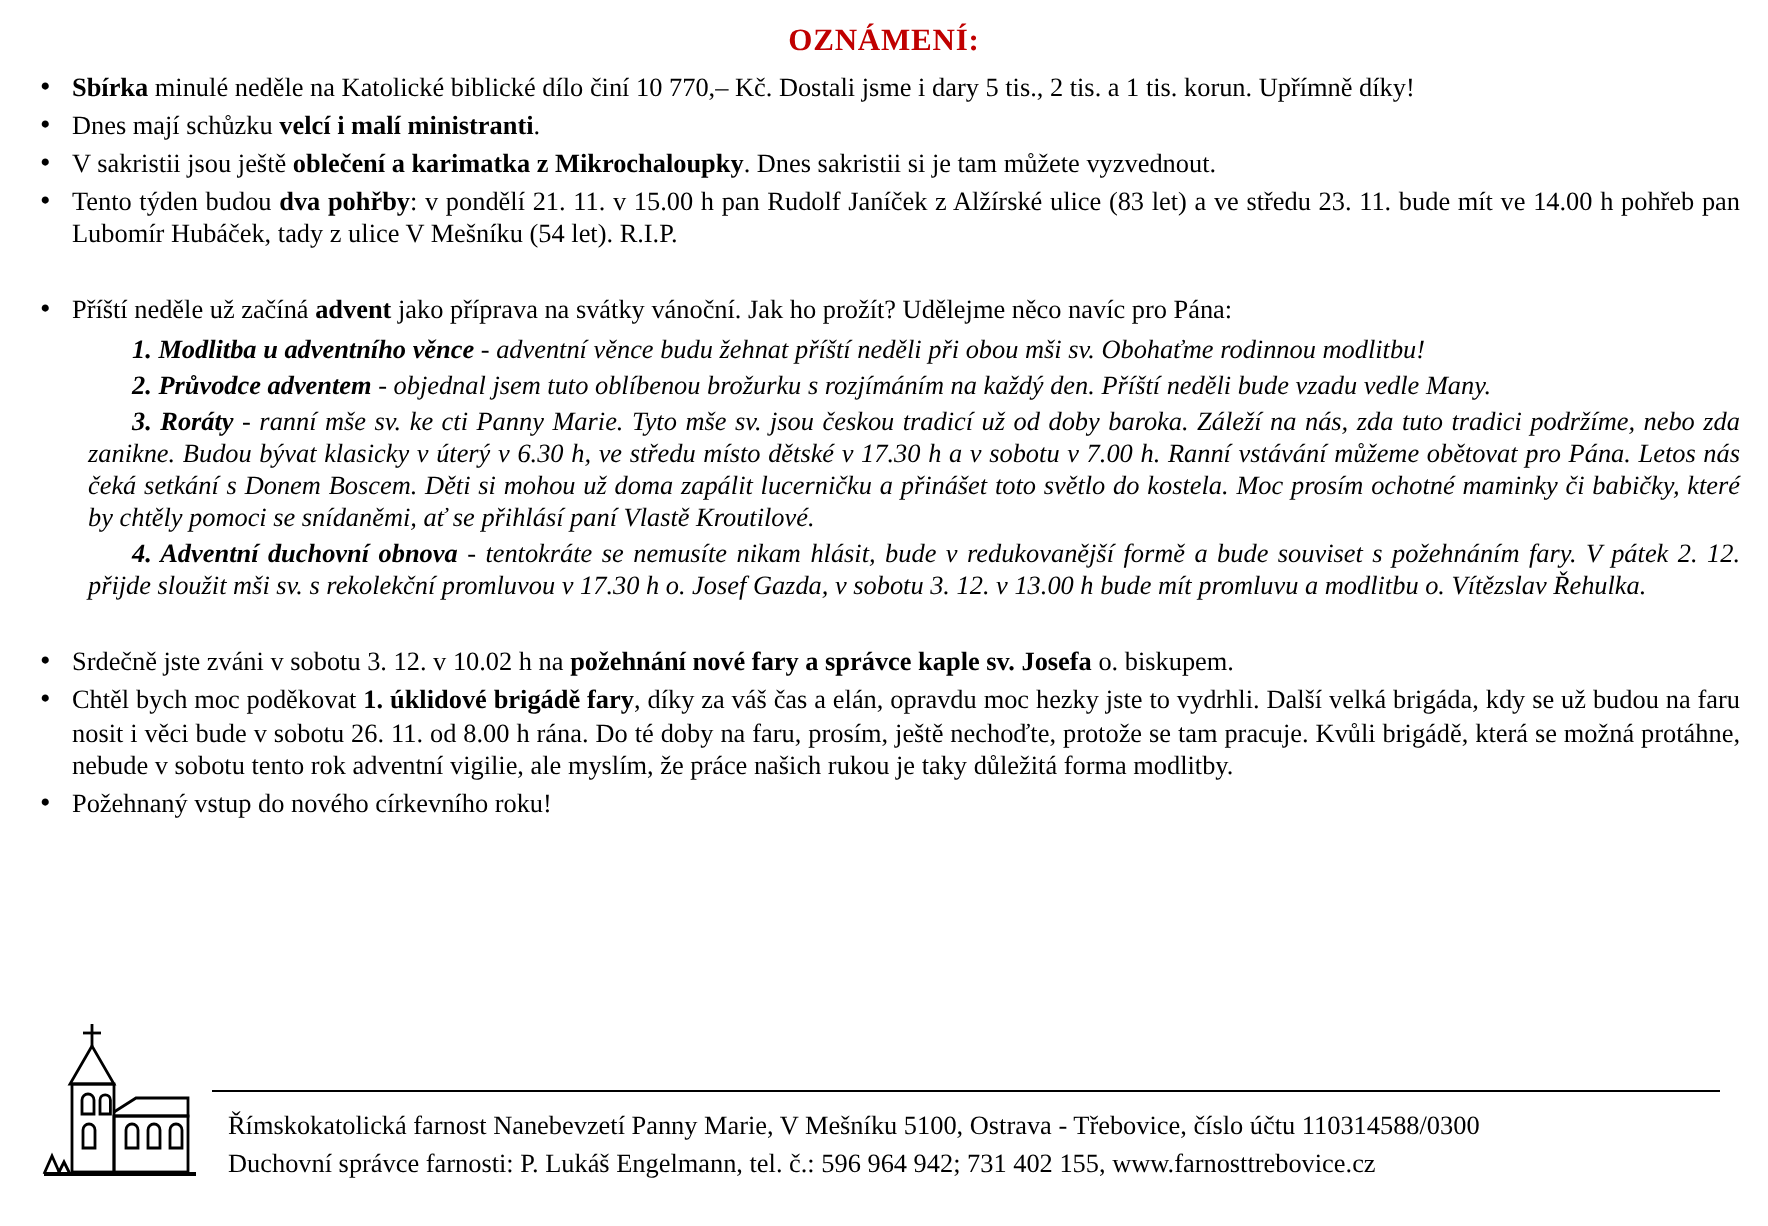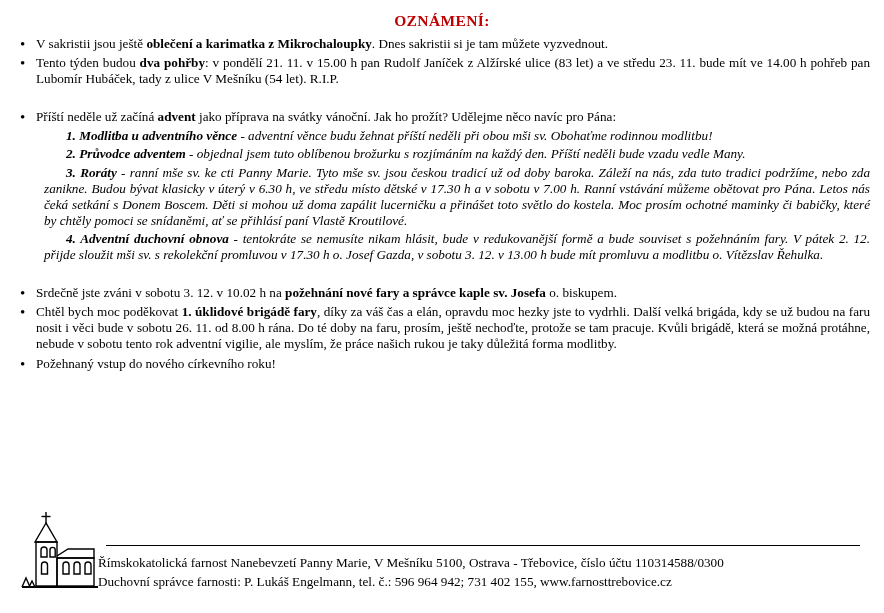--- a/index.html
+++ b/index.html
@@ -70,21 +70,21 @@
   }
   .footer-rule {
     position: absolute;
     left: 92px;
     right: 10px;
     top: 36px;
     border-top: 1px solid #000;
   }
   .footer-text {
     position: absolute;
-    left: 84px;
+    left: 100px;
     right: 0;
     top: 44px;
     font-size: 13.2px;
     line-height: 1.45;
     font-family: Liberation Serif, serif;
   }
   .church-icon {
     position: absolute;
     left: 2px;
     top: 0px;
@@ -93,20 +93,22 @@
   }
 </style>
 </head>
 <body>
 
 <div class="page">
 
   <div class="title" style="color: rgb(192, 0, 0);">OZNÁMENÍ:</div>
 
   <ul class="bullets">
+    <li id="li-0"><b>Sbírka</b><span> minulé neděle na Katolické biblické dílo činí 10 770,– Kč. Dostali jsme i dary 5 tis., 2 tis. a 1 tis. korun. Upřímně díky!</span></li>
+    <li id="li-1"><span>Dnes mají schůzku </span><b>velcí i malí ministranti</b><span>.</span></li>
     <li id="li-2"><span>V sakristii jsou ještě </span><b>oblečení a karimatka z Mikrochaloupky</b><span>. Dnes sakristii si je tam můžete vyzvednout.</span></li>
     <li id="li-3"><span>Tento týden budou </span><b>dva pohřby</b><span>: v pondělí 21. 11. v 15.00 h pan Rudolf Janíček z Alžírské ulice (83 let) a ve středu 23. 11. bude mít ve 14.00 h pohřeb pan Lubomír Hubáček, tady z ulice V Mešníku (54 let). R.I.P.</span></li>
     <li class="gap-top" id="li-4"><span>Příští neděle už začíná </span><b>advent</b><span> jako příprava na svátky vánoční. Jak ho prožít? Udělejme něco navíc pro Pána:</span></li>
   </ul>
 
   <div>
     <div class="sub" id="ap-0"><b>1. Modlitba u adventního věnce</b><span> - adventní věnce budu žehnat příští neděli při obou mši sv. Obohaťme rodinnou modlitbu!</span></div>
     <div class="sub" id="ap-1"><b>2. Průvodce adventem</b><span> - objednal jsem tuto oblíbenou brožurku s rozjímáním na každý den. Příští neděli bude vzadu vedle Many.</span></div>
     <div class="sub" id="ap-2"><b>3. Roráty</b><span> - ranní mše sv. ke cti Panny Marie. Tyto mše sv. jsou českou tradicí už od doby baroka. Záleží na nás, zda tuto tradici podržíme, nebo zda zanikne. Budou bývat klasicky v úterý v 6.30 h, ve středu místo dětské v 17.30 h a v sobotu v 7.00 h. Ranní vstávání můžeme obětovat pro Pána. Letos nás čeká setkání s Donem Boscem. Děti si mohou už doma zapálit lucerničku a přinášet toto světlo do kostela. Moc prosím ochotné maminky či babičky, které by chtěly pomoci se snídaněmi, ať se přihlásí paní Vlastě Kroutilové.</span></div>
     <div class="sub" id="ap-3"><b>4. Adventní duchovní obnova</b><span> - tentokráte se nemusíte nikam hlásit, bude v redukovanější formě a bude souviset s požehnáním fary. V pátek 2. 12. přijde sloužit mši sv. s rekolekční promluvou v 17.30 h o. Josef Gazda, v sobotu 3. 12. v 13.00 h bude mít promluvu a modlitbu o. Vítězslav Řehulka.</span></div>

